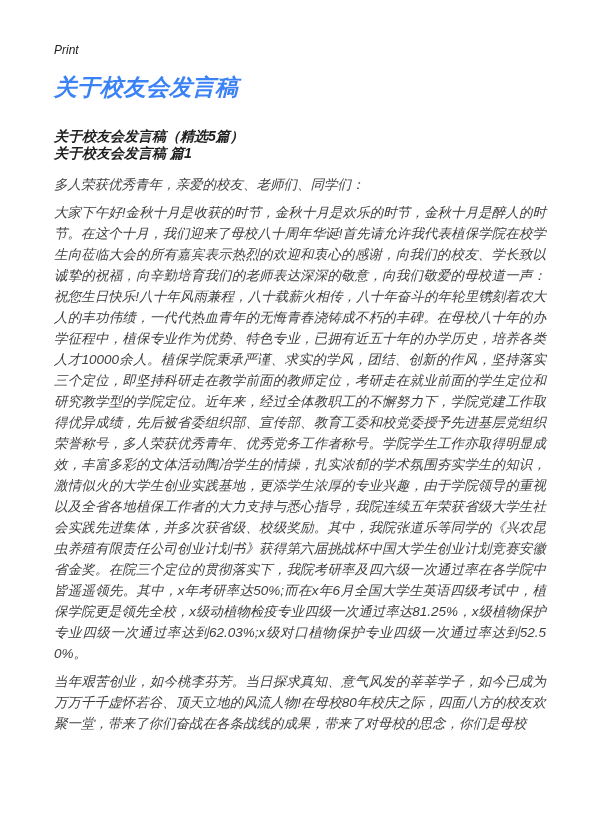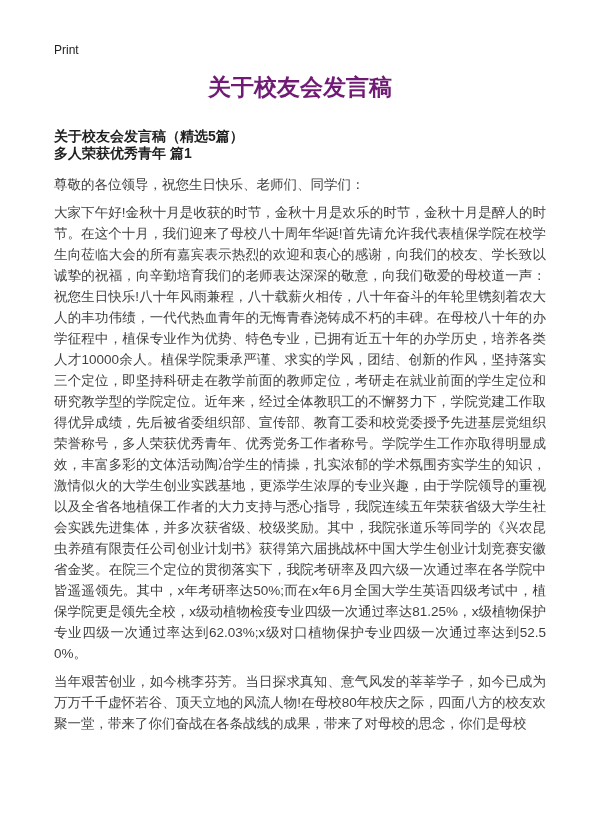--- a/index.html
+++ b/index.html
@@ -10,34 +10,35 @@
     overflow: hidden;
     background: #ffffff;
     font-family: "Liberation Sans", "DejaVu Sans", sans-serif;
   }
   .page {
     width: 600px;
     height: 828px;
     padding: 40px 54px 0 54px;
     overflow: hidden;
     background: #ffffff;
+    font-style: italic;
   }
   .print-link {
     display: inline-block;
     font-size: 12px;
     color: #222222;
     text-decoration: none;
     margin-bottom: 16px;
     cursor: pointer;
   }
   .doc-title {
     font-size: 23px;
     font-weight: bold;
-    color: #701a75;
-    text-align: center;
+    color: #3b82f6;
+    text-align: left;
     margin: 0 0 26px 0;
     line-height: 1.25;
   }
   .subtitle {
     font-size: 14px;
     font-weight: bold;
     color: #1f1f1f;
     margin: 0 0 0 0;
     line-height: 1.25;
   }
@@ -61,21 +62,21 @@
 <body>
 
 <div class="page">
 
   <a class="print-link">Print</a>
 
   <h1 class="doc-title">关于校友会发言稿</h1>
 
   <h2 class="subtitle">关于校友会发言稿（精选5篇）</h2>
 
-  <h3 class="section-heading">多人荣获优秀青年 篇1</h3>
+  <h3 class="section-heading">关于校友会发言稿 篇1</h3>
 
   <div class="body-text">
-    <p>尊敬的各位领导，祝您生日快乐、老师们、同学们：</p>
+    <p>多人荣获优秀青年，亲爱的校友、老师们、同学们：</p>
     <p>大家下午好!金秋十月是收获的时节，金秋十月是欢乐的时节，金秋十月是醉人的时节。在这个十月，我们迎来了母校八十周年华诞!首先请允许我代表植保学院在校学生向莅临大会的所有嘉宾表示热烈的欢迎和衷心的感谢，向我们的校友、学长致以诚挚的祝福，向辛勤培育我们的老师表达深深的敬意，向我们敬爱的母校道一声：祝您生日快乐!八十年风雨兼程，八十载薪火相传，八十年奋斗的年轮里镌刻着农大人的丰功伟绩，一代代热血青年的无悔青春浇铸成不朽的丰碑。在母校八十年的办学征程中，植保专业作为优势、特色专业，已拥有近五十年的办学历史，培养各类人才10000余人。植保学院秉承严谨、求实的学风，团结、创新的作风，坚持落实三个定位，即坚持科研走在教学前面的教师定位，考研走在就业前面的学生定位和研究教学型的学院定位。近年来，经过全体教职工的不懈努力下，学院党建工作取得优异成绩，先后被省委组织部、宣传部、教育工委和校党委授予先进基层党组织荣誉称号，多人荣获优秀青年、优秀党务工作者称号。学院学生工作亦取得明显成效，丰富多彩的文体活动陶冶学生的情操，扎实浓郁的学术氛围夯实学生的知识，激情似火的大学生创业实践基地，更添学生浓厚的专业兴趣，由于学院领导的重视以及全省各地植保工作者的大力支持与悉心指导，我院连续五年荣获省级大学生社会实践先进集体，并多次获省级、校级奖励。其中，我院张道乐等同学的《兴农昆虫养殖有限责任公司创业计划书》获得第六届挑战杯中国大学生创业计划竞赛安徽省金奖。在院三个定位的贯彻落实下，我院考研率及四六级一次通过率在各学院中皆遥遥领先。其中，x年考研率达50%;而在x年6月全国大学生英语四级考试中，植保学院更是领先全校，x级动植物检疫专业四级一次通过率达81.25%，x级植物保护专业四级一次通过率达到62.03%;x级对口植物保护专业四级一次通过率达到52.50%。</p>
     <p>当年艰苦创业，如今桃李芬芳。当日探求真知、意气风发的莘莘学子，如今已成为万万千千虚怀若谷、顶天立地的风流人物!在母校80年校庆之际，四面八方的校友欢聚一堂，带来了你们奋战在各条战线的成果，带来了对母校的思念，你们是母校</p>
   </div>
 
 </div>
 
 </body></html>

